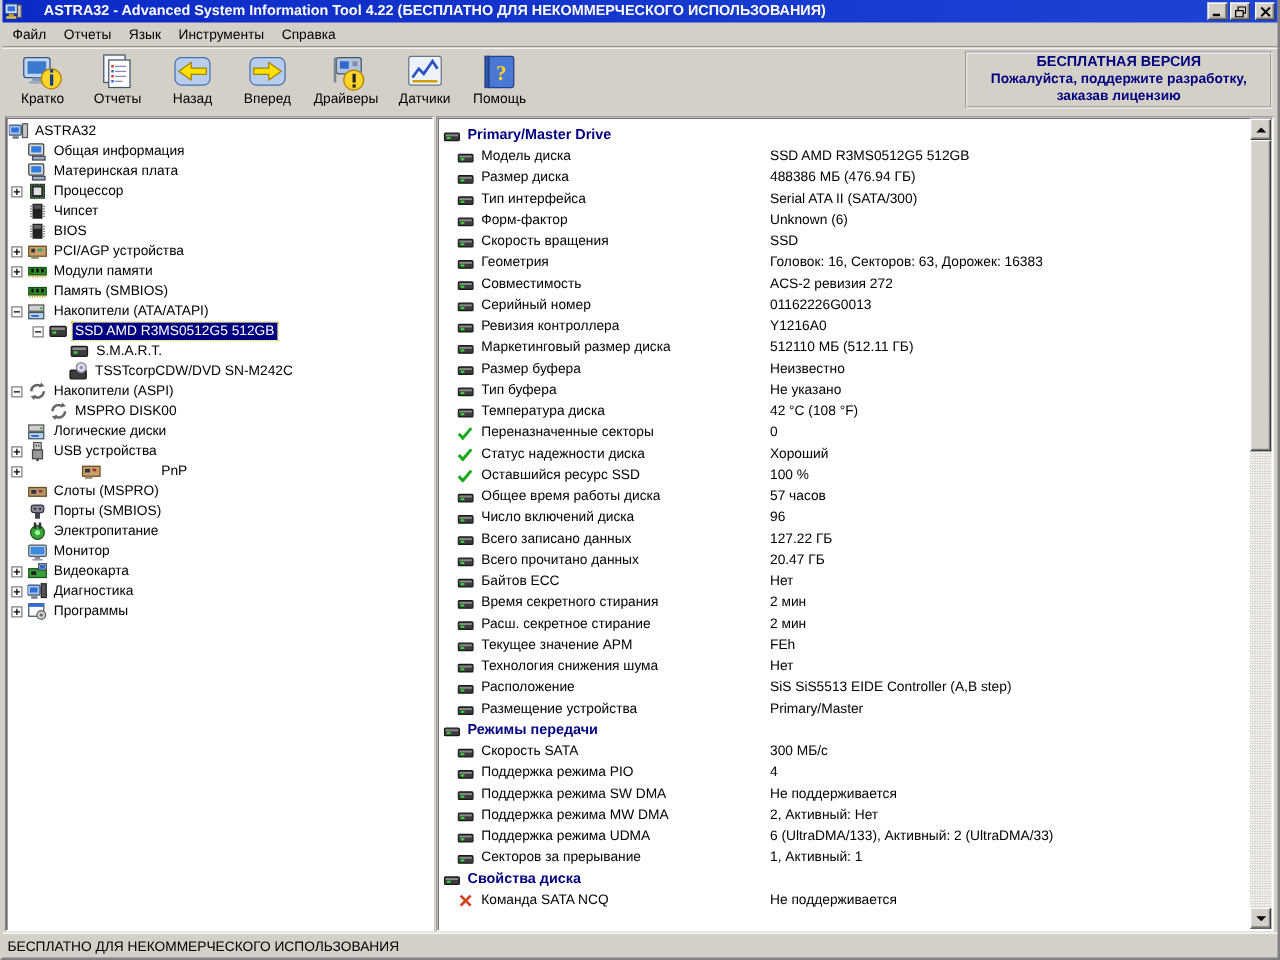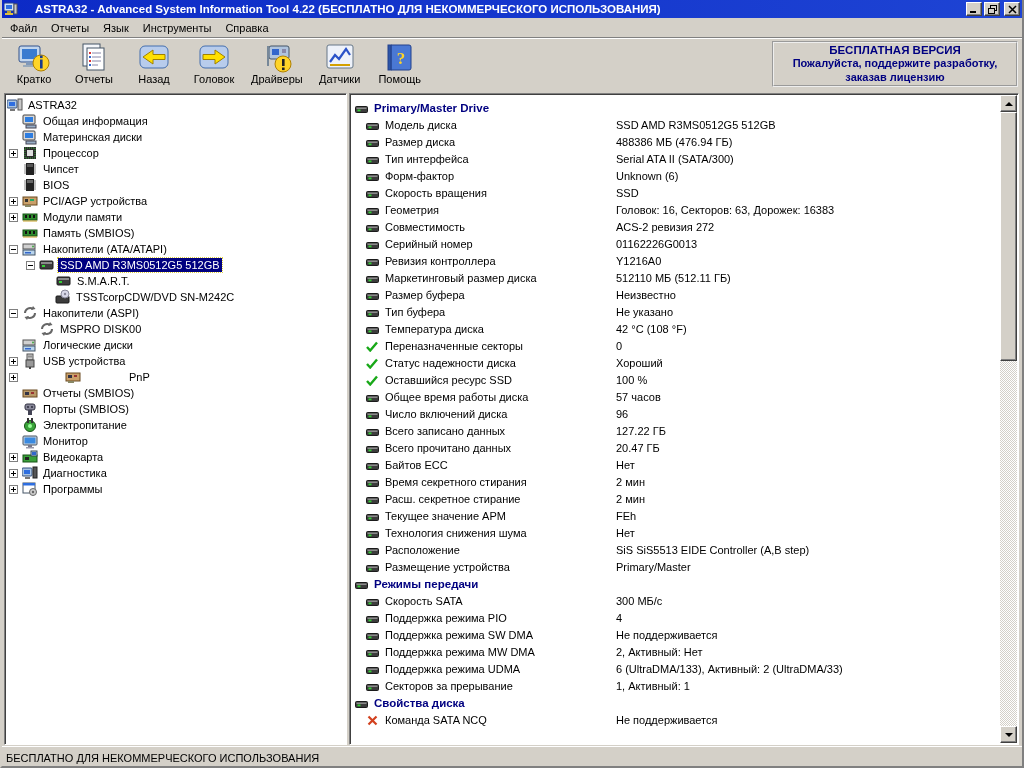--- a/index.html
+++ b/index.html
@@ -169,21 +169,21 @@
         </span>
         <span class="tlabel">Назад</span>
       </div>
       <div class="tool-btn">
         <span class="ticon" style="display: flex;">
           <svg width="32" height="32" viewBox="0 0 32 32" xmlns="http://www.w3.org/2000/svg">
             <rect x="2" y="4" width="28" height="22" rx="5" fill="#b8ccec" stroke="#456fae"></rect>
             <path d="M17 8l10 7-10 7v-4.5H5v-5h12z" fill="#ffe000" stroke="#a08000"></path>
           </svg>
         </span>
-        <span class="tlabel">Головок</span>
+        <span class="tlabel">Вперед</span>
       </div>
       <div class="tool-btn">
         <span class="ticon" style="display: flex;">
           <svg width="32" height="32" viewBox="0 0 32 32" xmlns="http://www.w3.org/2000/svg">
             <rect x="8" y="4" width="20" height="13" rx="2" fill="#b0c4de" stroke="#456"></rect>
             <rect x="11" y="7" width="7" height="6" fill="#36c"></rect>
             <rect x="21" y="7" width="4" height="4" fill="#88a"></rect>
             <rect x="6" y="4" width="2" height="20" fill="#789"></rect>
             <circle cx="22" cy="22" r="8" fill="#ffd428" stroke="#b08000"></circle>
             <rect x="21" y="17" width="2.6" height="7" fill="#222"></rect>
@@ -245,21 +245,21 @@
         </div>
         <div class="tree-row" style="padding-left: 3px;">
           <span class="tree-slot"></span>
           <span class="tree-icon" style="display: flex;">
             <svg width="16" height="16" viewBox="0 0 16 16" xmlns="http://www.w3.org/2000/svg">
               <rect x="1" y="2" width="12" height="9" rx="1" fill="#d8d8d8" stroke="#444"></rect>
               <rect x="3" y="4" width="8" height="5" fill="#2e7de0"></rect>
               <rect x="4" y="12" width="10" height="3" fill="#9ab0c8" stroke="#445"></rect>
             </svg>
           </span>
-          <span class="tree-label">Материнская диски</span>
+          <span class="tree-label">Материнская плата</span>
         </div>
         <div class="tree-row" style="padding-left: 3px;">
           <span class="tree-slot">
             <span class="expand-box plus"></span>
           </span>
           <span class="tree-icon" style="display: flex;">
             <svg width="16" height="16" viewBox="0 0 16 16" xmlns="http://www.w3.org/2000/svg">
               <rect x="2" y="2" width="12" height="12" fill="#2c2c2c"></rect>
               <rect x="3" y="3" width="10" height="10" fill="none" stroke="#3aa03a" stroke-dasharray="1 1"></rect>
               <rect x="5" y="5" width="6" height="6" fill="#e0e0e0"></rect>
@@ -449,21 +449,21 @@
         </div>
         <div class="tree-row" style="padding-left: 3px;">
           <span class="tree-slot"></span>
           <span class="tree-icon" style="display: flex;">
             <svg width="16" height="16" viewBox="0 0 16 16" xmlns="http://www.w3.org/2000/svg">
               <rect x="1" y="5" width="14" height="7" fill="#b89868" stroke="#6a4a20"></rect>
               <rect x="3" y="7" width="4" height="3" fill="#334"></rect>
               <rect x="9" y="7" width="3" height="2" fill="#933"></rect>
             </svg>
           </span>
-          <span class="tree-label">Отчеты (SMBIOS)</span>
+          <span class="tree-label">Слоты (MSPRO)</span>
         </div>
         <div class="tree-row" style="padding-left: 3px;">
           <span class="tree-slot"></span>
           <span class="tree-icon" style="display: flex;">
             <svg width="16" height="16" viewBox="0 0 16 16" xmlns="http://www.w3.org/2000/svg">
               <rect x="3" y="3" width="10" height="6" rx="2" fill="#889" stroke="#334"></rect>
               <circle cx="6" cy="6" r="0.9" fill="#223"></circle>
               <circle cx="10" cy="6" r="0.9" fill="#223"></circle>
               <rect x="6" y="9" width="4" height="5" fill="#445"></rect>
             </svg>

